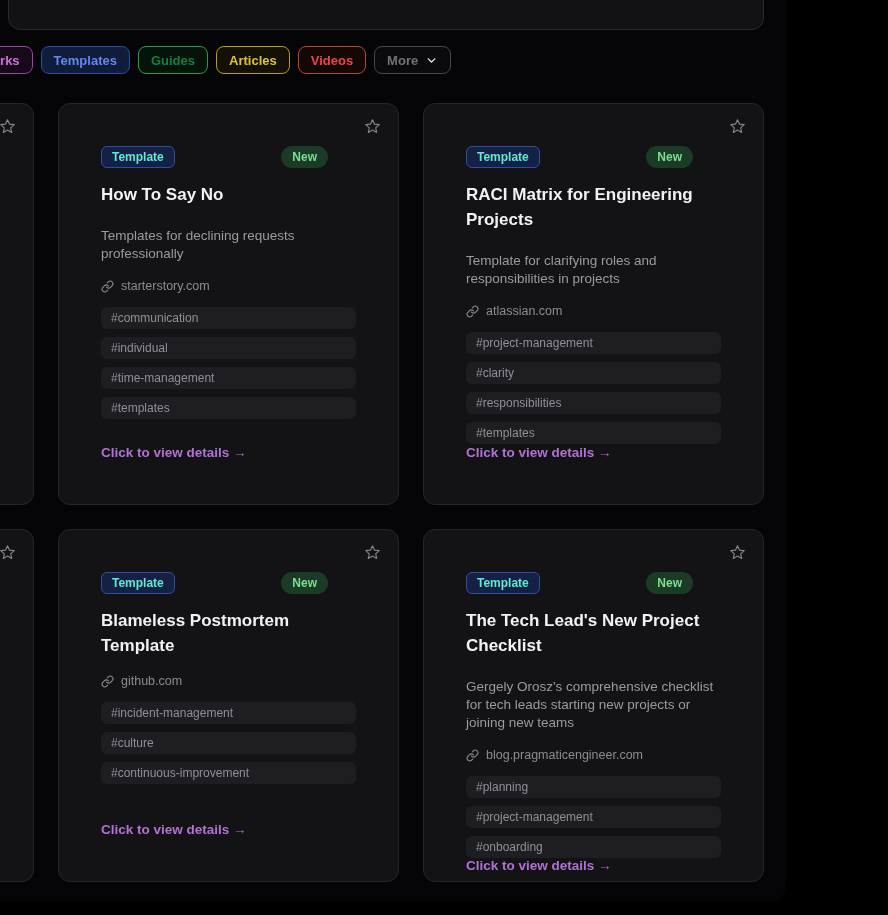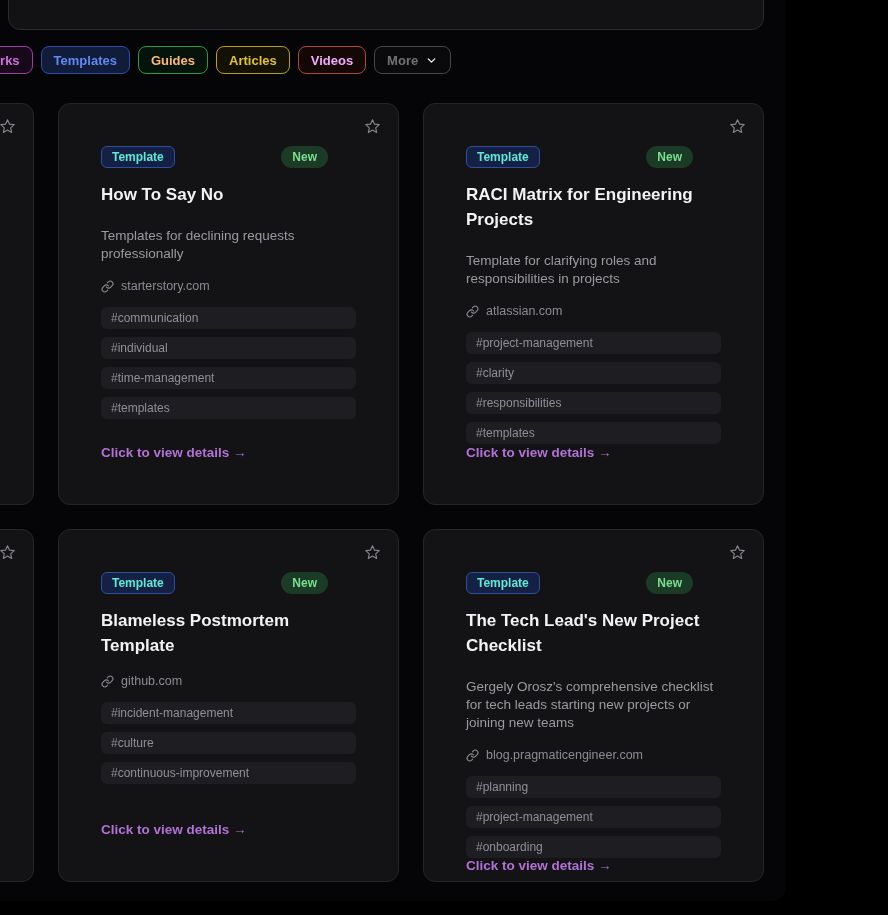--- a/index.html
+++ b/index.html
@@ -10,23 +10,23 @@
   .topbar{position:absolute;left:8px;top:-16px;width:756px;height:46px;background:#121215;
     border:1px solid #2a2a2f;border-radius:12px;box-sizing:border-box;}
   
   .filters{position:absolute;left:0;top:46px;display:flex;gap:8px;align-items:center;}
   .fbtn{display:inline-flex;align-items:center;gap:7px;padding:4px 12px;height:28px;
     box-sizing:border-box;border-radius:8px;border:1px solid;background:transparent;
     font-size:13px;font-weight:700;cursor:pointer;white-space:nowrap;font-family:inherit;}
   .fbtn.first{margin-left:-70px;}
   .f-purple{color:#d170dd;border-color:#9e3fad;background:#17081a;}
   .f-blue{color:#6189ef;border-color:#2b4da6;background:#101c3a;}
-  .f-green{color:#fdba74;border-color:#279b4b;background:#06130a;}
+  .f-green{color:#15803d;border-color:#279b4b;background:#06130a;}
   .f-yellow{color:#e2c22f;border-color:#b99f15;background:#131005;}
-  .f-red{color:#f0abfc;border-color:#b04737;background:#140807;}
+  .f-red{color:#ef4444;border-color:#b04737;background:#140807;}
   .f-neutral{color:#737373;border-color:#46464c;background:#0a0a0c;}
   .f-neutral svg{stroke:#ededee;}
   
   .grid{position:absolute;left:-307px;top:103px;display:grid;
     grid-template-columns:repeat(3,341px);grid-template-rows:402px 353px;gap:24px;}
   .card{position:relative;box-sizing:border-box;background:#131316;border:1px solid #26262a;
     border-radius:12px;padding:42px 42px 44px 42px;display:flex;flex-direction:column;
     cursor:pointer;}
   .star{position:absolute;top:14px;right:16px;width:18px;height:18px;cursor:pointer;}
   .star svg{stroke:#85858d;fill:none;}

